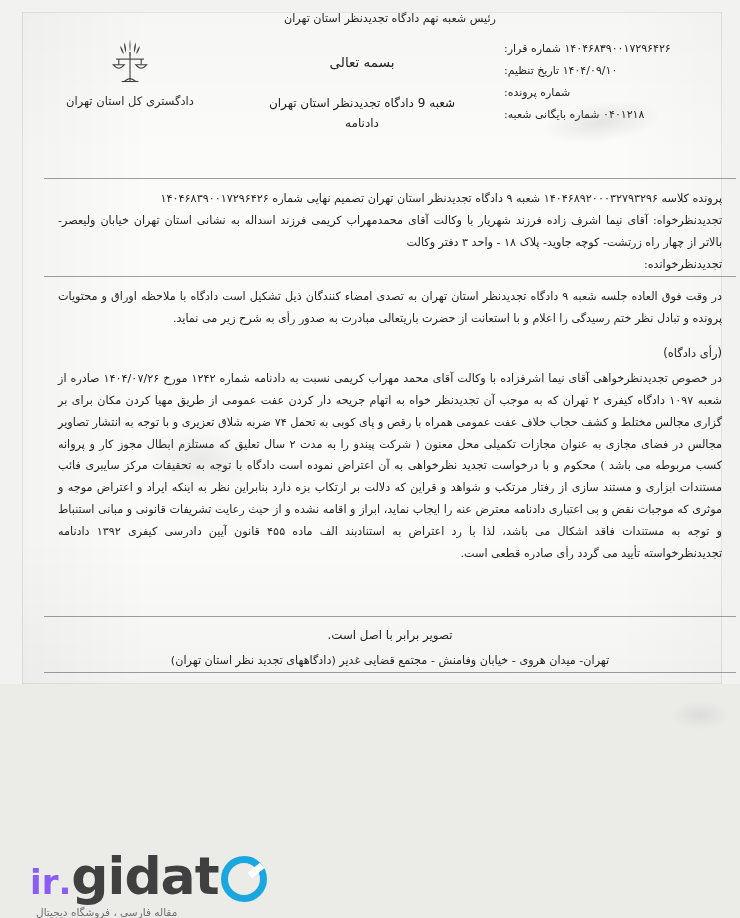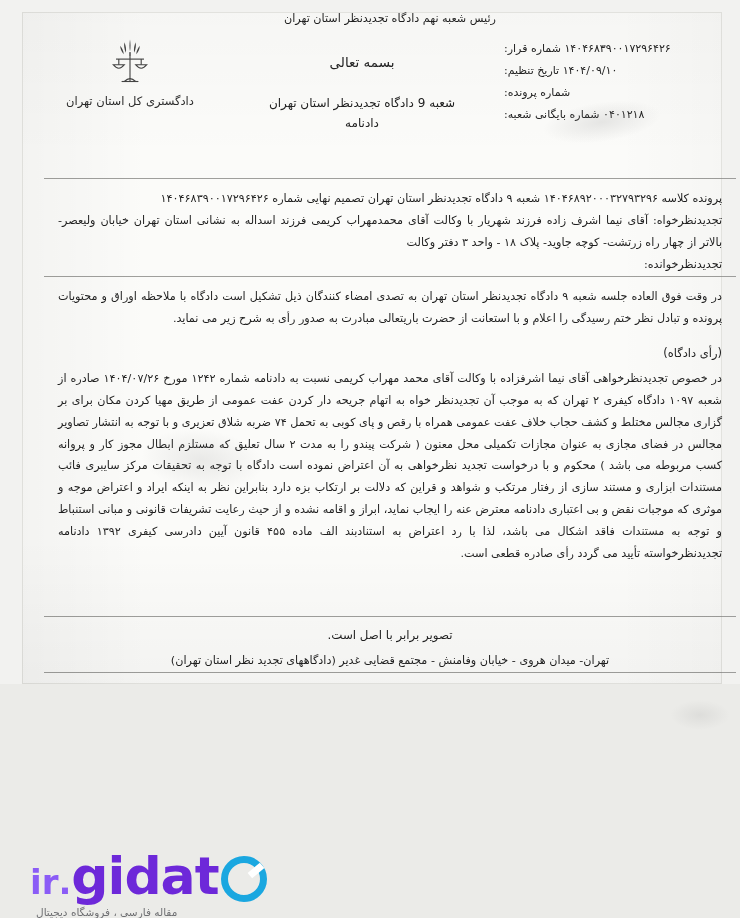--- a/index.html
+++ b/index.html
@@ -135,21 +135,21 @@
     border: 7px solid #1aa7e0;
     display: inline-block; position: relative; top: 8px;
     margin-left: 2px;
   }
   .brand-mark::after {
     content: ""; position: absolute;
     width: 16px; height: 7px; background: #fff;
     right: -4px; top: 4px; transform: rotate(-40deg);
   }
   .brand-text {
-    font-size: 52px; font-weight: bold; color: #6d28d9;
+    font-size: 52px; font-weight: bold; color: #404040;
     letter-spacing: -1px; line-height: .9;
     font-family: "DejaVu Sans", "Liberation Sans", sans-serif;
   }
   .brand-tld { font-size: 34px; font-weight: bold; color: #8b5cf6; }
   .brand-sub {
     position: absolute; left: 36px; bottom: 0;
     font-size: 10.5px; color: #6f7073; direction: rtl;
   }
 </style>
 </head>

